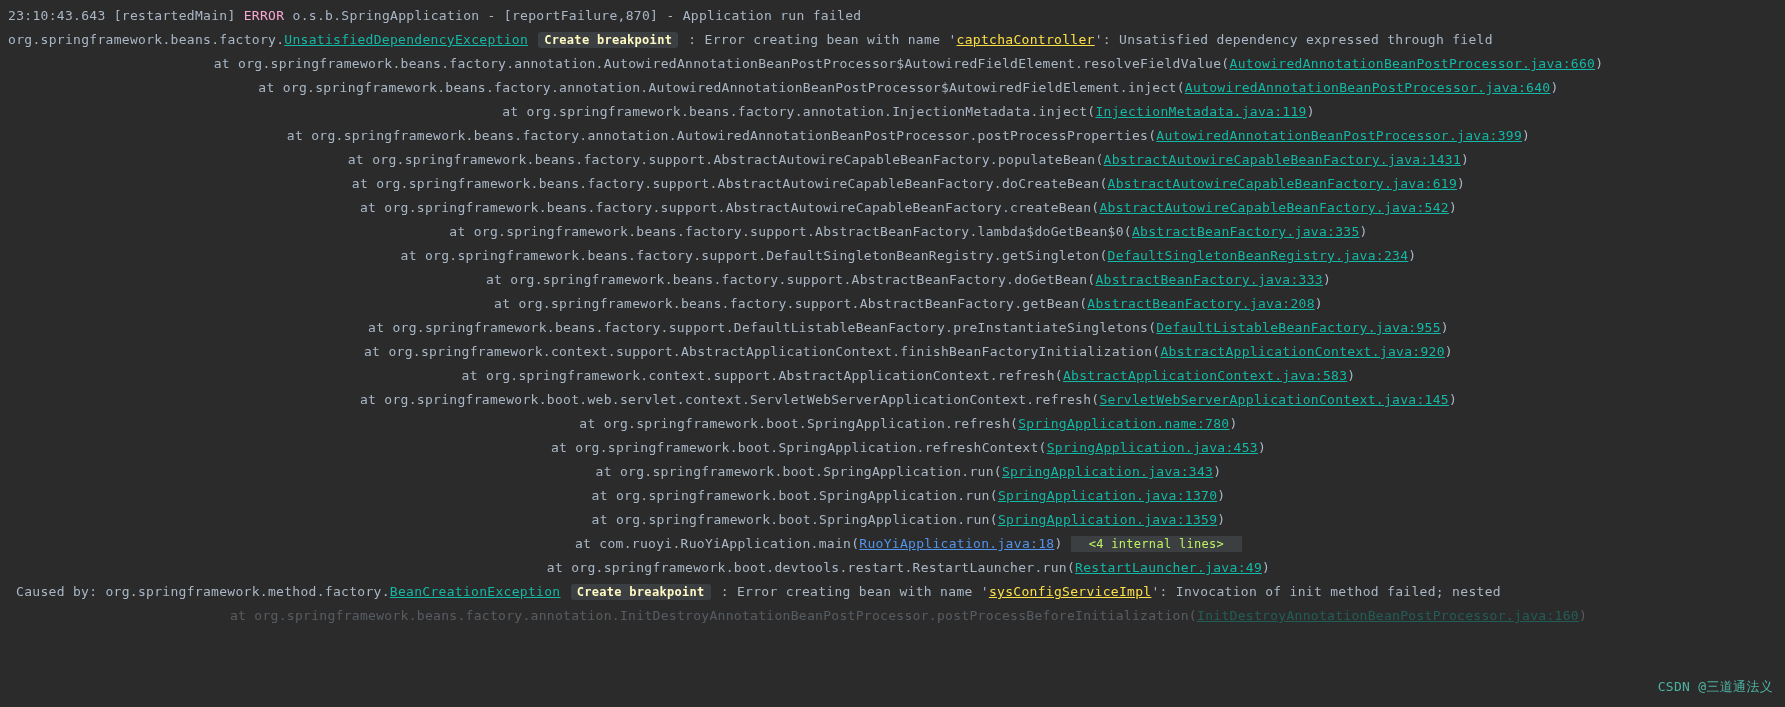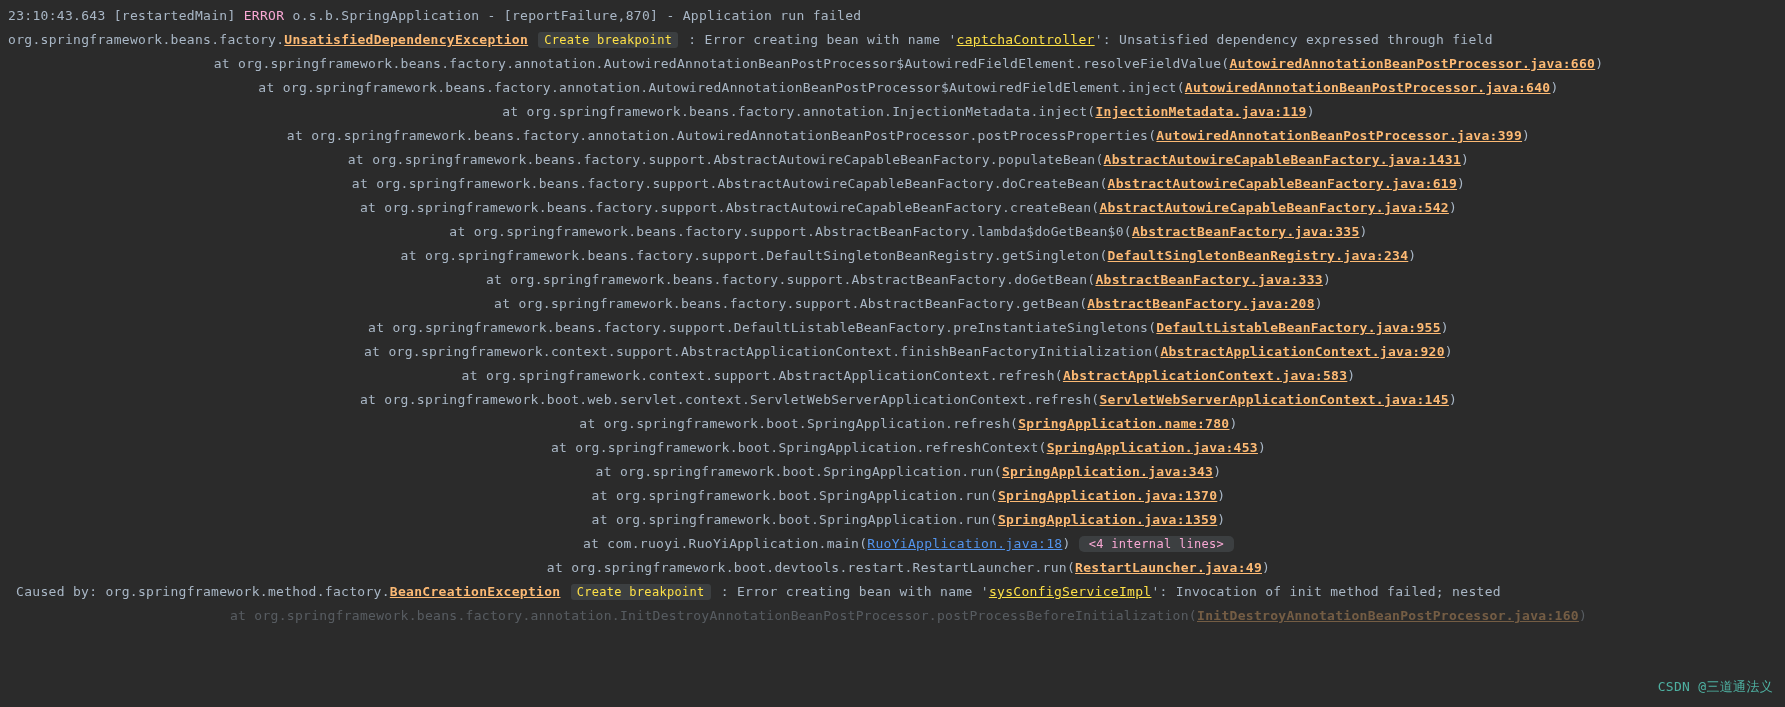--- a/index.html
+++ b/index.html
@@ -22,48 +22,48 @@
       display: block;
     }
     .error-label {
       color: #f9a8d4;
     }
     .at-indent {
       padding-left: 32px;
       text-align: center;
     }
     .link-gray {
-      color: #fdba74;
+      color: #14b8a6;
       text-decoration: underline;
       cursor: pointer;
-      font-weight: bold;
     }
     .link-blue {
       color: #5394ec;
       text-decoration: underline;
       cursor: pointer;
     }
     .link-blue-bright {
       color: #fde047;
       text-decoration: underline;
       cursor: pointer;
     }
     .breakpoint-badge {
       background-color: #3c3f41;
-      color: #fde047;
+      color: #fef9c3;
       padding: 1px 6px;
       border-radius: 3px;
       font-size: 12px;
       margin: 0 2px;
+      font-weight: bold;
     }
     .internal-lines {
       background-color: #3c3f41;
-      color: #f9a8d4;
-      padding: 1px 10px;
-      border-radius: 5px;
+      color: #bef264;
+      padding: 1px 18px;
+      border-radius: 0;
       font-size: 12px;
     }
     .watermark {
       position: fixed;
       bottom: 8px;
       right: 12px;
       color: #5eead4;
       font-size: 13px;
       opacity: 0.7;
     }

